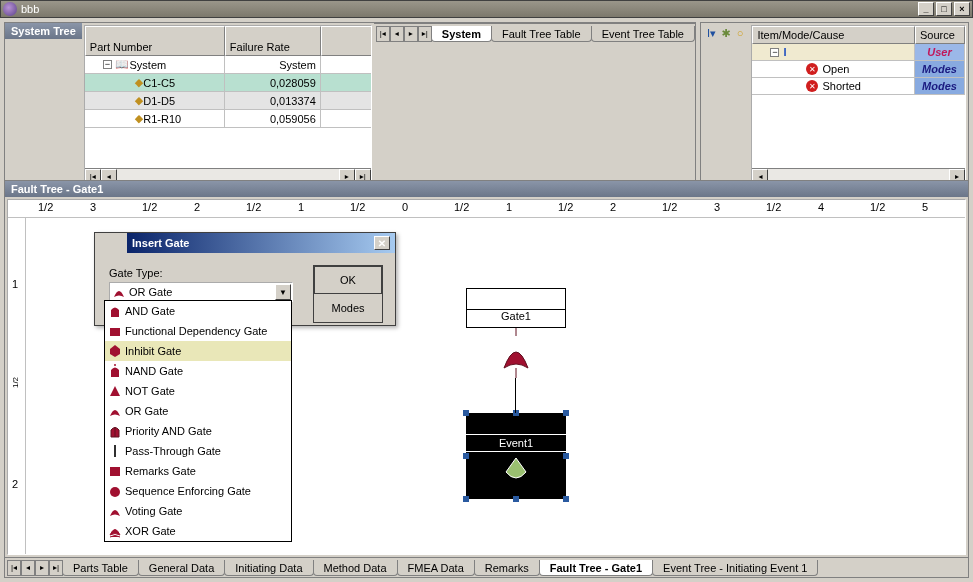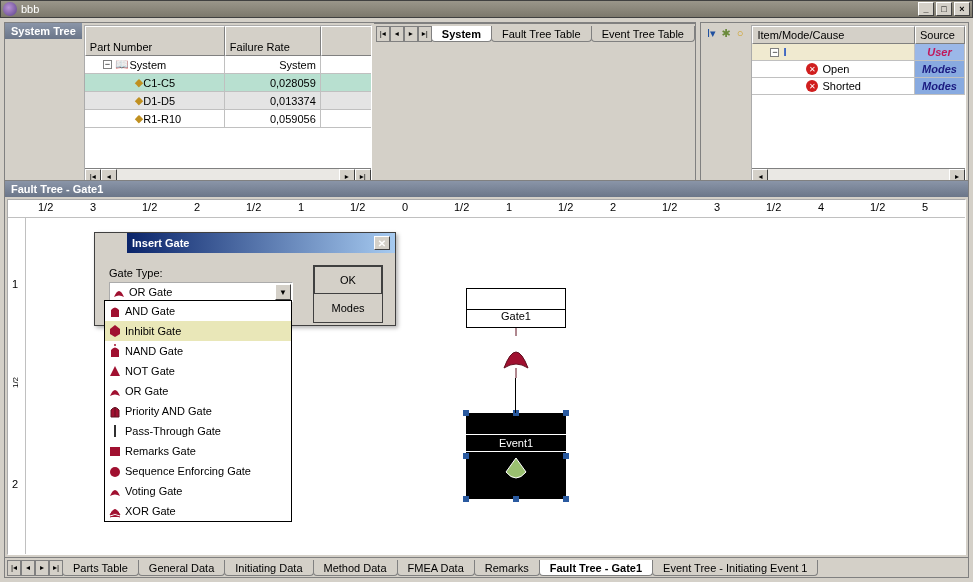--- a/index.html
+++ b/index.html
@@ -284,20 +284,28 @@
 
 <div class="dropdown" id="dropdown">
     <div class="dd-item">
       <span class="gate-ico">
         <svg width="14" height="14">
           <path d="M3 13 L3 6 Q7 1 11 6 L11 13 Z" fill="#a01030"></path>
         </svg>
       </span>
       <span>AND Gate</span>
     </div>
+    <div class="dd-item">
+      <span class="gate-ico">
+        <svg width="14" height="14">
+          <rect x="2" y="4" width="10" height="8" fill="#a01030"></rect>
+        </svg>
+      </span>
+      <span>Functional Dependency Gate</span>
+    </div>
     <div class="dd-item hl">
       <span class="gate-ico">
         <svg width="14" height="14">
           <path d="M7 1 L12 5 L12 10 L7 13 L2 10 L2 5 Z" fill="#a01030"></path>
         </svg>
       </span>
       <span>Inhibit Gate</span>
     </div>
     <div class="dd-item">
       <span class="gate-ico">

